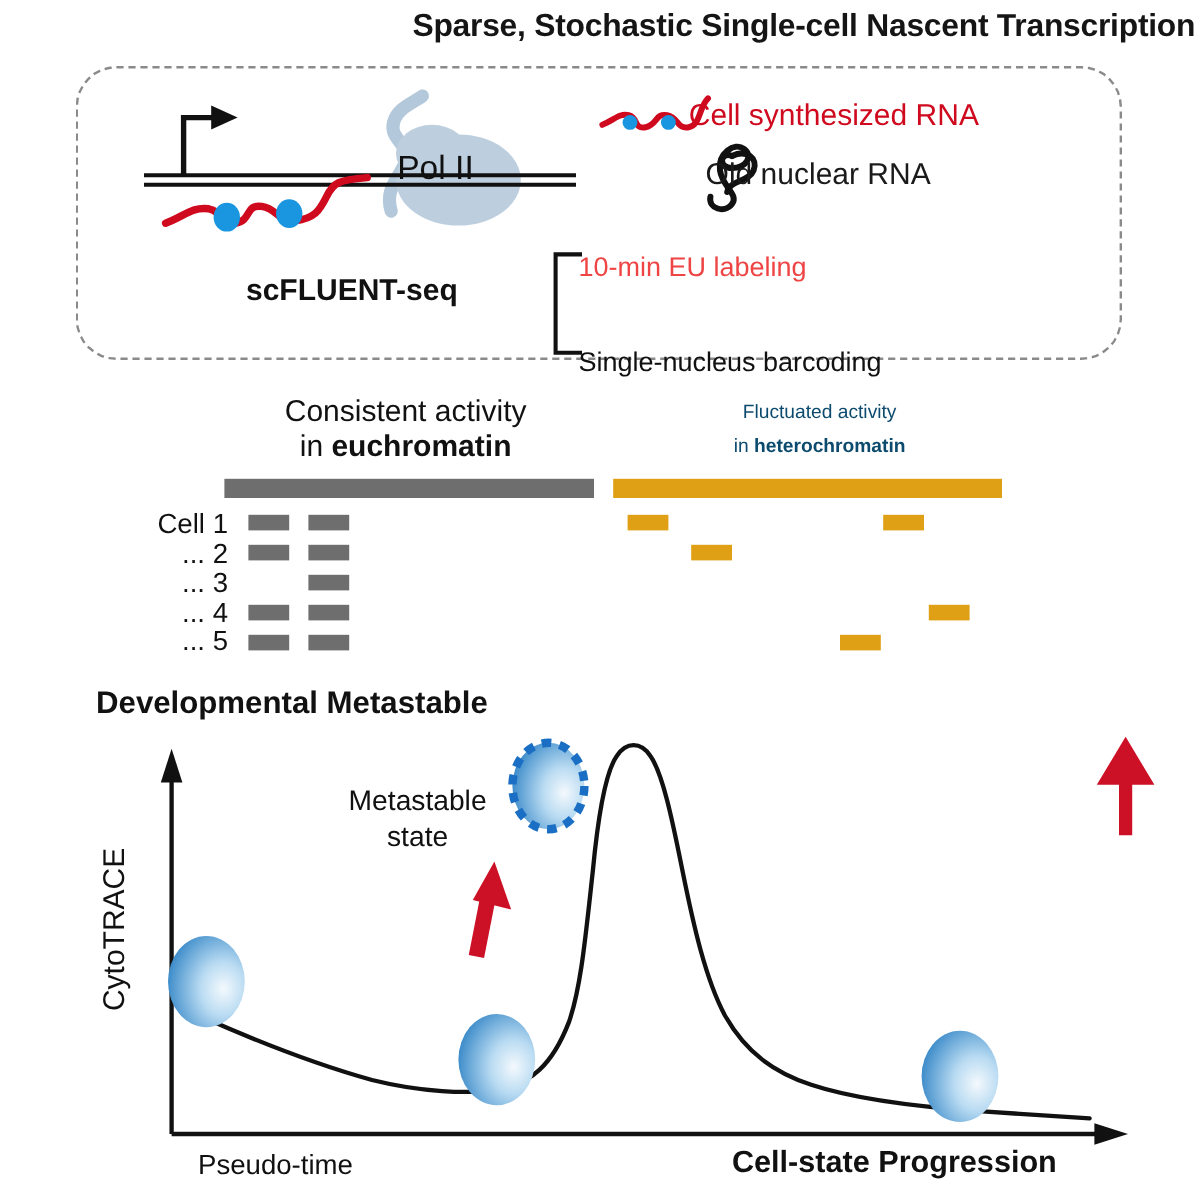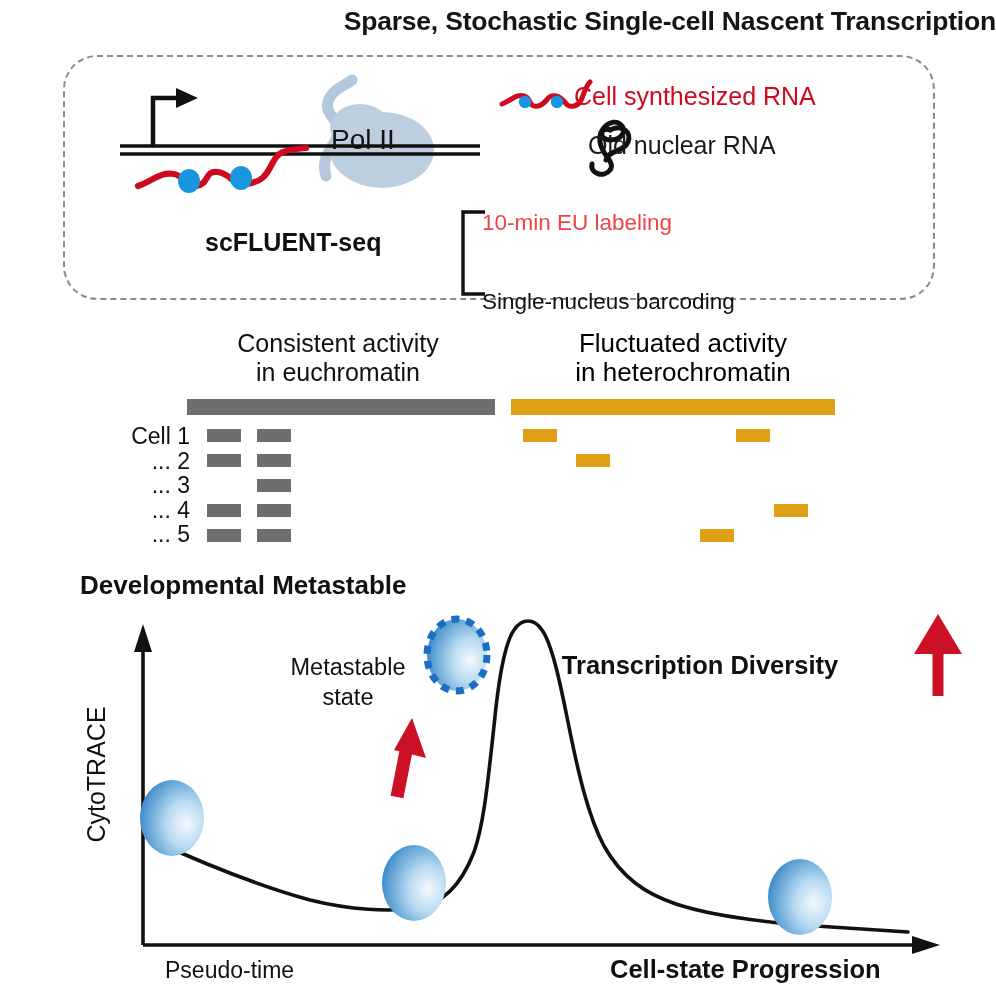--- a/index.html
+++ b/index.html
@@ -27,22 +27,22 @@
   #legend-old-label{left:588px;top:131px;font-size:25px;color:#1a1a1a;white-space:nowrap;}
 
   
   #scfluent-label{left:205px;top:228px;font-size:25px;font-weight:bold;color:#111;white-space:nowrap;}
   #bracket-svg{left:455px;top:208px;width:36px;height:90px;}
   #bracket-item-0{left:482px;top:210px;font-size:22.5px;color:#ef4444;white-space:nowrap;}
   #bracket-item-1{left:482px;top:269px;font-size:22.5px;color:#111;white-space:nowrap;margin-top:20px;}
 
   
   #euchromatin-heading{left:178px;top:329px;width:320px;text-align:center;font-size:25px;line-height:29px;color:#111;}
-  #heterochromatin-heading{left:500px;top:329px;width:366px;text-align:center;font-size:26px;line-height:29px;color:#000000;}
-  .hd-strong{font-weight:normal;}
+  #heterochromatin-heading{left:500px;top:329px;width:366px;text-align:center;font-size:16px;line-height:29px;color:#0c4a6e;}
+  .hd-strong{font-weight:bold;}
 
   #euchromatin-bar{left:187px;top:399px;width:308px;height:16px;background:#6e6e6e;}
   #heterochromatin-bar{left:511px;top:399px;width:324px;height:16px;background:#dfa015;}
 
   #cell-labels{left:100px;top:424px;width:90px;text-align:right;font-size:23px;line-height:24.6px;color:#111;}
   .cell-label{height:24.6px;}
 
   .tick{position:absolute;height:13px;}
   .tick-grey{background:#6e6e6e;}
   .tick-orange{background:#dfa015;}
@@ -189,14 +189,14 @@
 <div class="abs nosel" id="y-axis-label">CytoTRACE</div>
 <div class="abs nosel" id="x-axis-label">Pseudo-time</div>
 <div class="abs nosel" id="progression-label">Cell-state Progression</div>
 
 <div class="abs nosel" id="metastable-label">
   <span>Metastable</span><br>
   <span>state</span>
 </div>
 
 <div class="abs nosel" id="diversity-label">
-  <span>Transcription Diversity</span><br>
+  <br>
 </div>
 
 </body></html>

